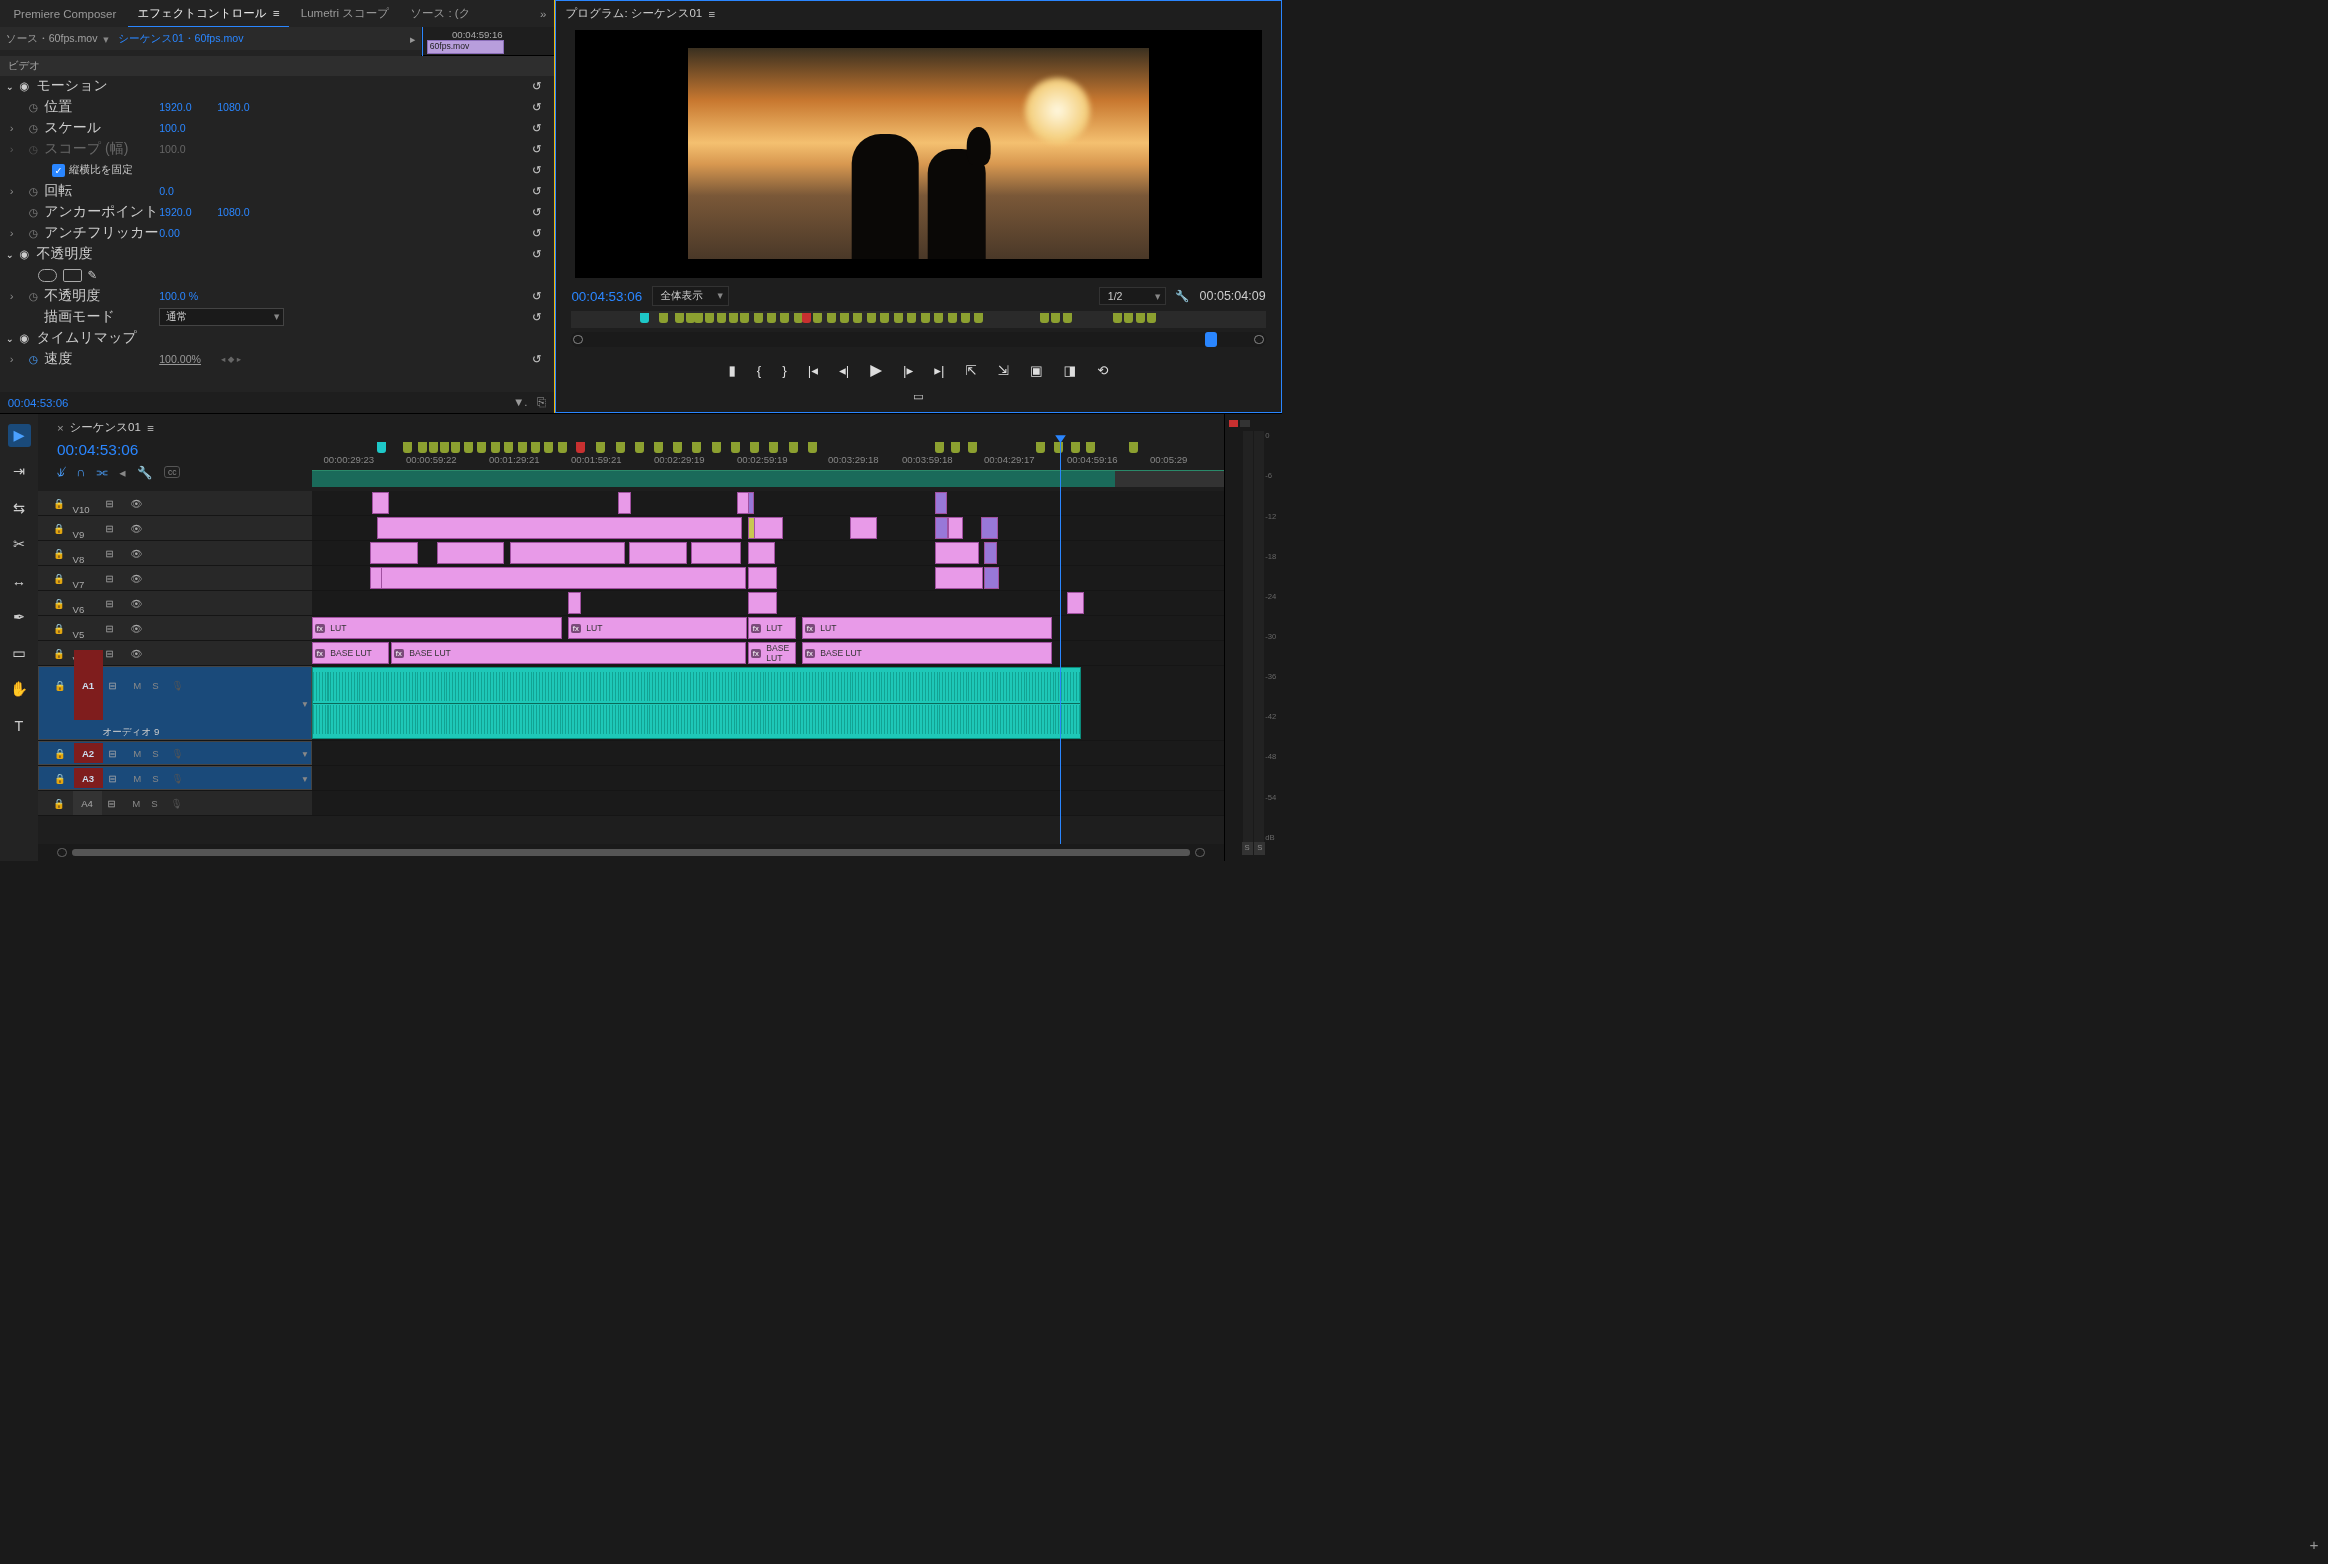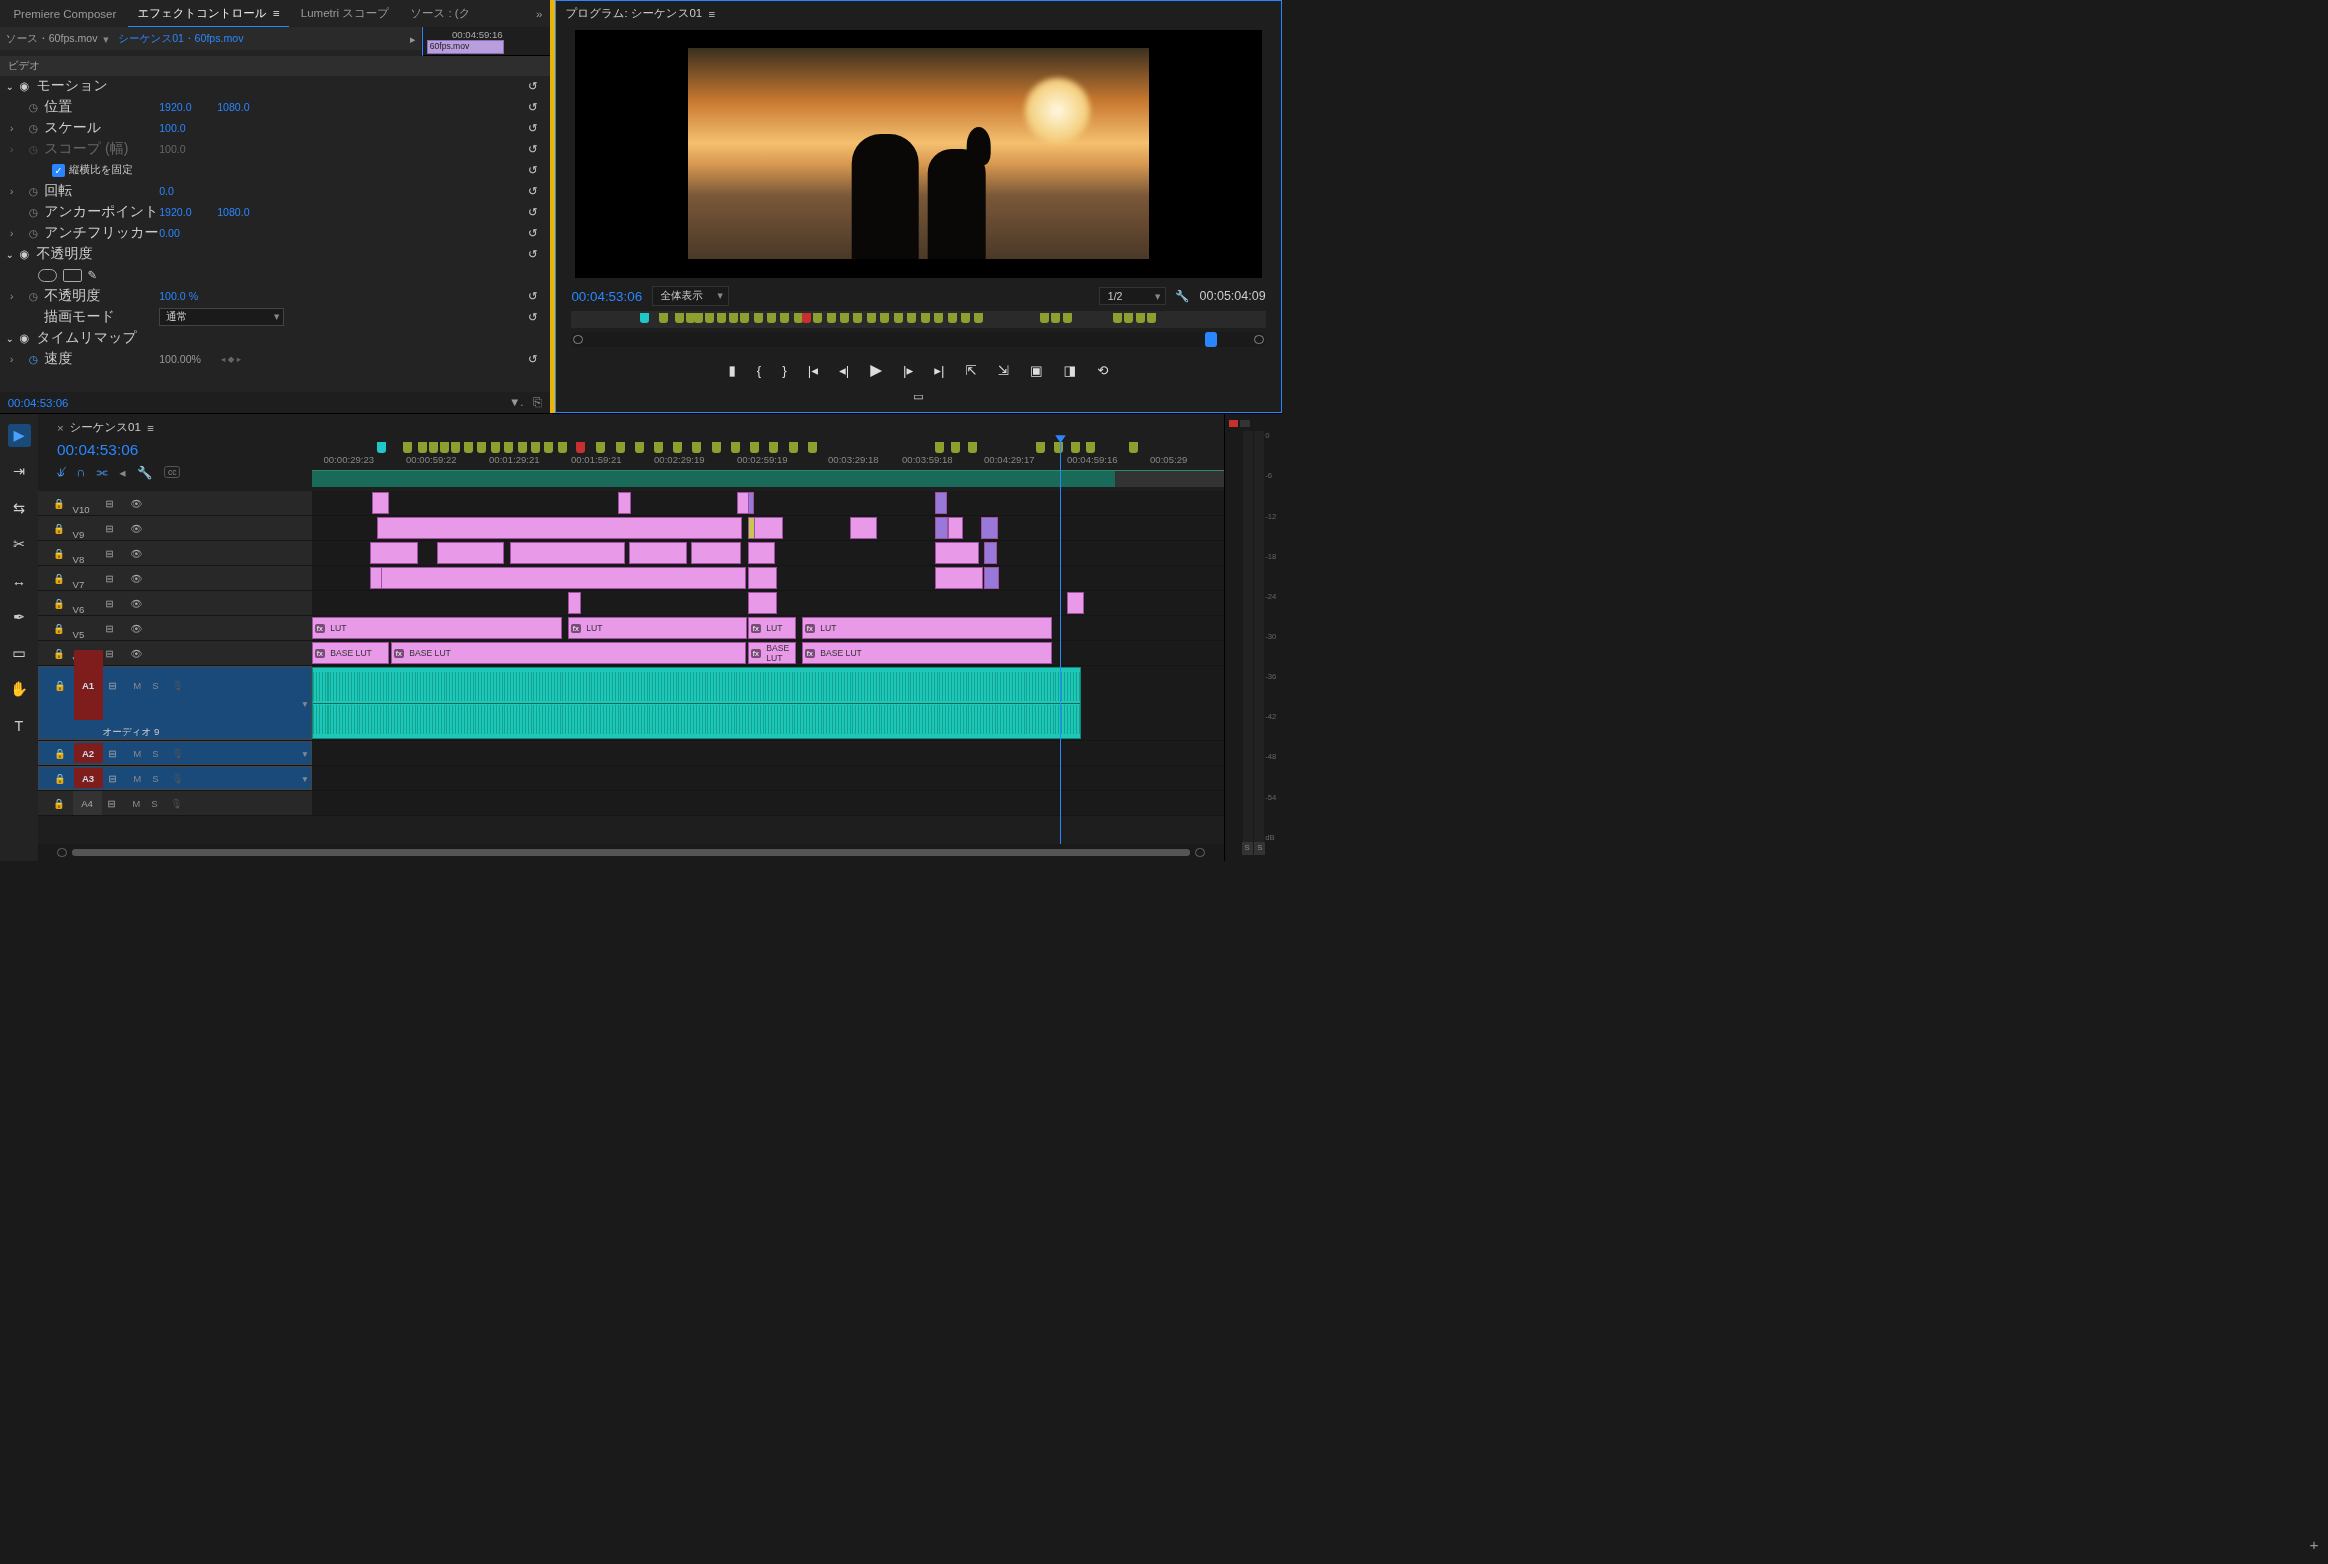--- a/index.html
+++ b/index.html
@@ -1,19 +1,19 @@
 <!DOCTYPE html>
 <html><head>
 <meta charset="utf-8">
 <style>
 * { margin:0; padding:0; box-sizing:border-box; font-family:"Hiragino Sans","Meiryo",sans-serif; }
 body { background:#1a1a1a; color:#a0a0a0; font-size:11.5px; overflow:hidden; width:2329px; height:1564px; transform-origin:0 0; }
 .app { display:flex; flex-direction:column; width:1282px; height:861px; background:#1a1a1a; }
 .top { display:flex; height:413px; }
-.effect-panel { width:555px; background:#232323; display:flex; flex-direction:column; border-right:5px solid #eab308; }
+.effect-panel { width:555px; background:#232323; display:flex; flex-direction:column; border-right:1px solid #eab308; }
 .tabs { display:flex; align-items:center; height:27px; background:#232323; padding-left:3.8px; gap:1.9px; }
 .tab { padding:5.8px 9.6px; color:#999; cursor:pointer; font-size:11.5px; }
 .tab.active { color:#eee; border-bottom:1.9px solid #2a86ff; }
 .tab-more { margin-left:auto; padding:0 7.7px; color:#999; cursor:pointer; }
 .src-row { display:flex; align-items:center; height:23px; background:#2a2a2a; font-size:10.6px; padding:0 5.8px; }
 .src-link { color:#2a86ff; margin-left:3.8px; cursor:pointer; }
 .play-ico { margin-left:auto; color:#999; }
 .mini-tl { position:relative; height:29px; background:#1e1e1e; border-bottom:1px solid #000; }
 .mini-tc { position:absolute; left:461px; top:1.9px; font-size:9.6px; color:#aaa; }
 .mini-clip { position:absolute; left:434px; top:13.4px; width:77px; height:13.4px; background:#b89edc; border:1px solid #8a6db8; font-size:8.6px; color:#222; padding-left:1.9px; overflow:hidden; }
@@ -256,21 +256,21 @@
       <div class="prow">
         <span class="tw">⌄</span>
         <span class="eye">◉</span>
         <span class="lbl">タイムリマップ</span>
       </div>
       <div class="prow">
         <span class="ind">›</span>
             <span class="ind"></span>
         <span class="sw" style="color:#4aa0ff;">◷</span>
         <span class="lbl">速度</span>
-        <span class="val dim" style="color:#999;">100.00%</span>
+        <span class="val dim" style="color:#999;text-decoration:underline;">100.00%</span>
         <span class="kf-nav">◂ ◆ ▸</span>
         <span class="rst">↺</span>
       </div>
     </div>
     <div class="tc-footer">
       <span class="tc-cur">00:04:53:06</span>
       <span class="ft-ico">
         <span>▼.</span>
         <span>⎘</span>
       </span>

